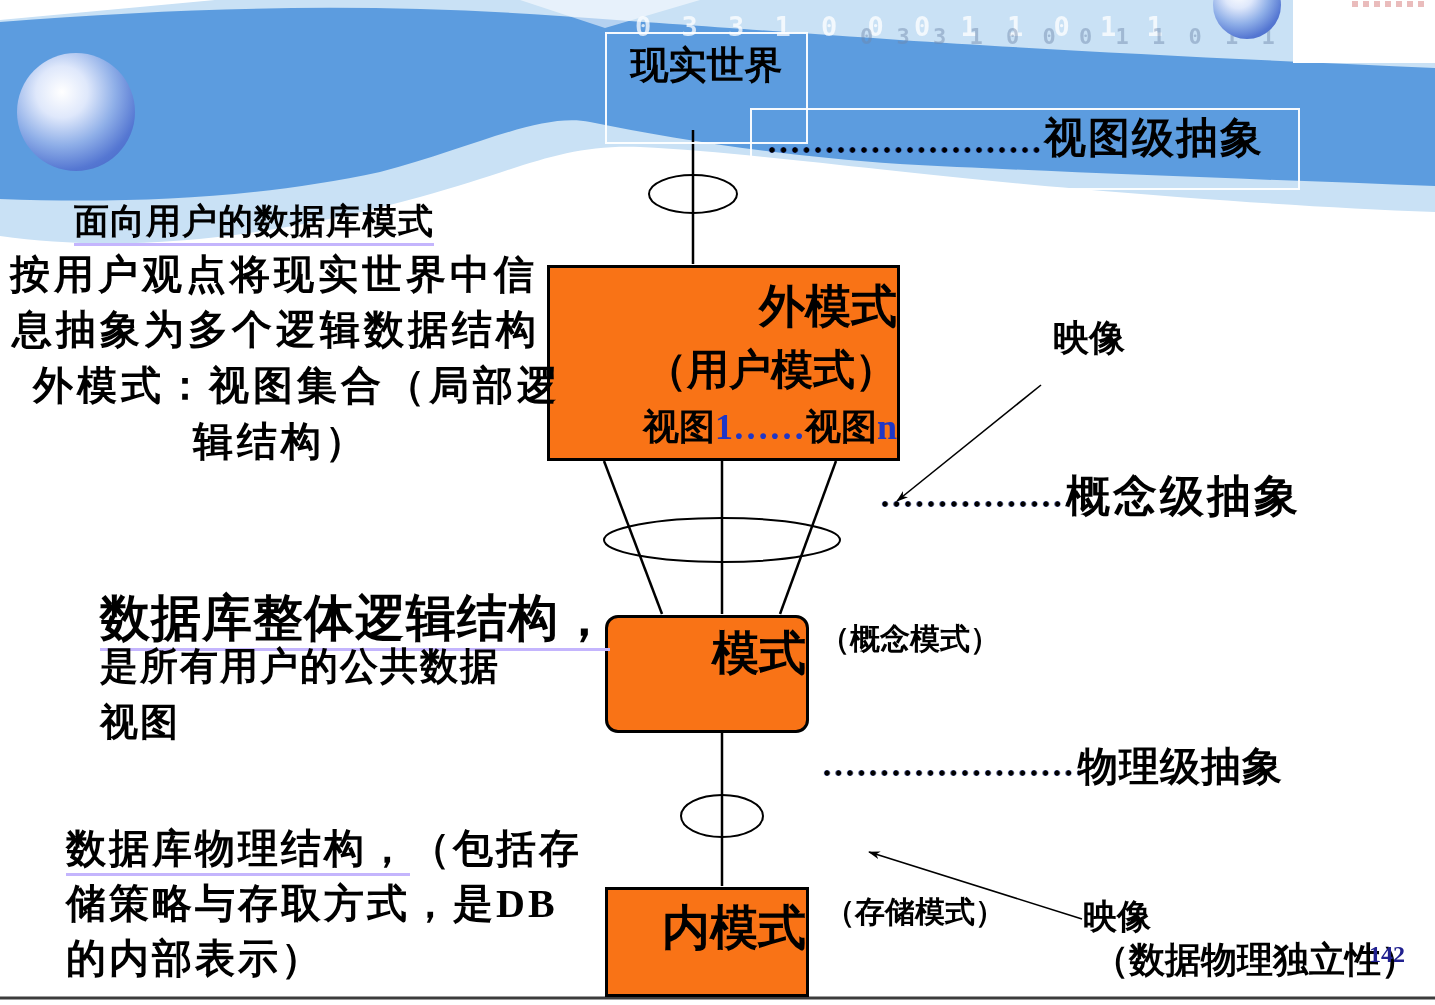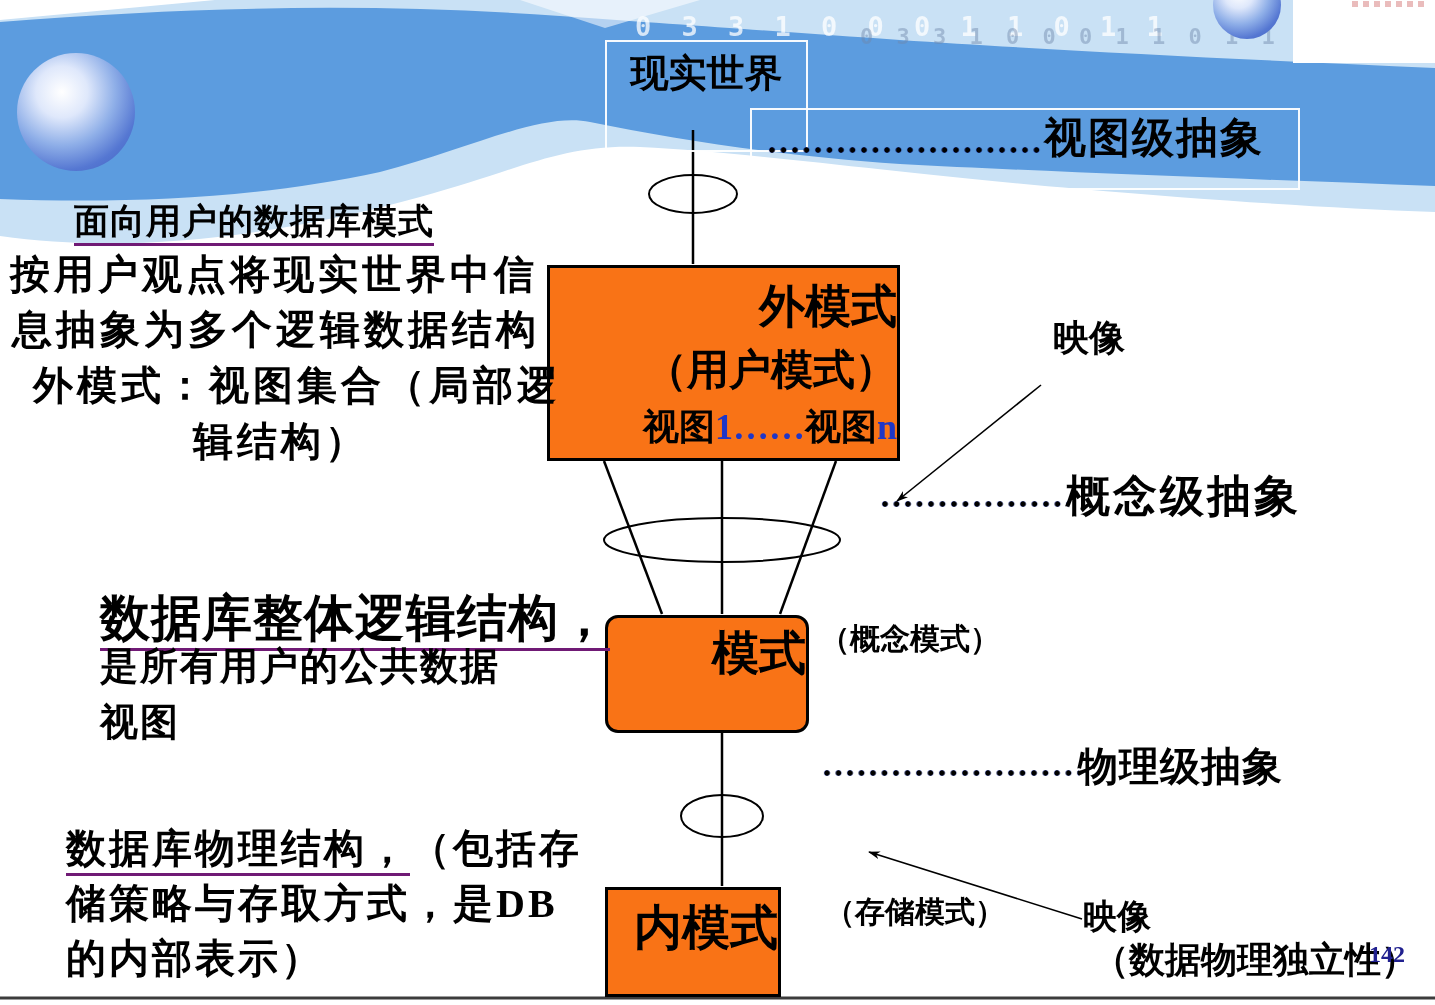--- a/index.html
+++ b/index.html
@@ -7,21 +7,21 @@
     position:relative; width:1435px; height:1005px; background:#ffffff; overflow:hidden;
     font-family:"Liberation Serif","DejaVu Serif",serif; font-weight:bold; color:#000;
   }
   .abs{position:absolute; white-space:nowrap; line-height:1.15;}
   svg.layer{position:absolute; left:0; top:0;}
   .blackbox{position:absolute; border:3px solid #000; background:#f97316; text-align:right; box-sizing:border-box;}
   .whitebox{position:absolute; border:2px solid rgba(255,255,255,.95); background:transparent; box-sizing:border-box;}
   .dots{position:absolute; height:10px; background-repeat:repeat-x;
         background-image:radial-gradient(circle at 5px 5px, #000 2.4px, rgba(20,40,160,.55) 2.9px, rgba(0,0,0,0) 3.4px);
         background-size:11.5px 10px;}
-  .u{border-bottom:3px solid #701a75; padding-bottom:2px;}
+  .u{border-bottom:3px solid #c4b5fd; padding-bottom:2px;}
   .blue{color:#1f36c7;}
   .note-line{position:absolute; white-space:nowrap;}
   .pagenum{color:#20208f;}
   .watermark{position:absolute; left:1352px; top:1px; width:72px; height:6px; opacity:.45;
              background-image:repeating-linear-gradient(90deg,#d06a6a 0 6px, rgba(0,0,0,0) 6px 11px);}
 </style>
 </head>
 <body>
 
 <div class="slide">
@@ -72,42 +72,42 @@
 
     <line x1="722" y1="733" x2="722" y2="886" stroke="#000" stroke-width="2.5"></line>
     <ellipse cx="722" cy="816" rx="41" ry="21" fill="none" stroke="#000" stroke-width="2"></ellipse>
 
     <line x1="1041" y1="385" x2="897" y2="501" stroke="#000" stroke-width="1.6" marker-end="url(#arr)"></line>
     <line x1="1082" y1="919" x2="869" y2="852" stroke="#000" stroke-width="1.6" marker-end="url(#arr)"></line>
 
     <line x1="0" y1="998" x2="1435" y2="998" stroke="#3c3c3c" stroke-width="3"></line>
   </svg>
 
-  <div class="whitebox" style="left:605px; top:32px; width:203px; height:112px; text-align:center;margin-top:8px;">
+  <div class="whitebox" style="left:605px; top:32px; width:203px; height:112px; text-align:center;">
     <div class="abs" style="left:0; right:0; top:10px; position:absolute; font-size:38px;">现实世界</div>
   </div>
 
   <div class="whitebox" style="left:750px; top:108px; width:550px; height:82px;"></div>
   <div class="dots" style="left:767px; top:145px; width:276px;"></div>
   <div class="abs" style="left:1044px; top:114px; font-size:42px; letter-spacing:2px;">视图级抽象</div>
 
   <div class="blackbox" style="left:547px; top:265px; width:353px; height:196px;">
     <div style="margin-top:8px; font-size:46px;">外模式</div>
     <div style="margin-top:4px; font-size:42px;">（用户模式）</div>
     <div style="margin-top:5px; font-size:36px;">
       <span>视图</span><span class="blue">1……</span><span>视图</span><span class="blue">n</span>
     </div>
   </div>
 
   <div class="blackbox" style="left:605px; top:615px; width:204px; height:118px;border-radius:13px;">
     <div style="margin-top:4px; font-size:47px;">模式</div>
   </div>
   <div class="abs" style="left:820px; top:622px; font-size:30px;">（概念模式）</div>
 
-  <div class="blackbox" style="left:605px; top:887px; width:176px; height:110px;">
+  <div class="blackbox" style="left:605px; top:887px; width:204px; height:110px;">
     <div style="margin-top:6px; font-size:48px;">内模式</div>
   </div>
   <div class="abs" style="left:825px; top:895px; font-size:30px;">（存储模式）</div>
 
   <div class="dots" style="left:880px; top:499px; width:188px;"></div>
   <div class="abs" style="left:1066px; top:472px; font-size:44px; letter-spacing:3px;">概念级抽象</div>
 
   <div class="dots" style="left:822px; top:768px; width:257px;"></div>
   <div class="abs" style="left:1078px; top:744px; font-size:40px; letter-spacing:1px;">物理级抽象</div>
 

